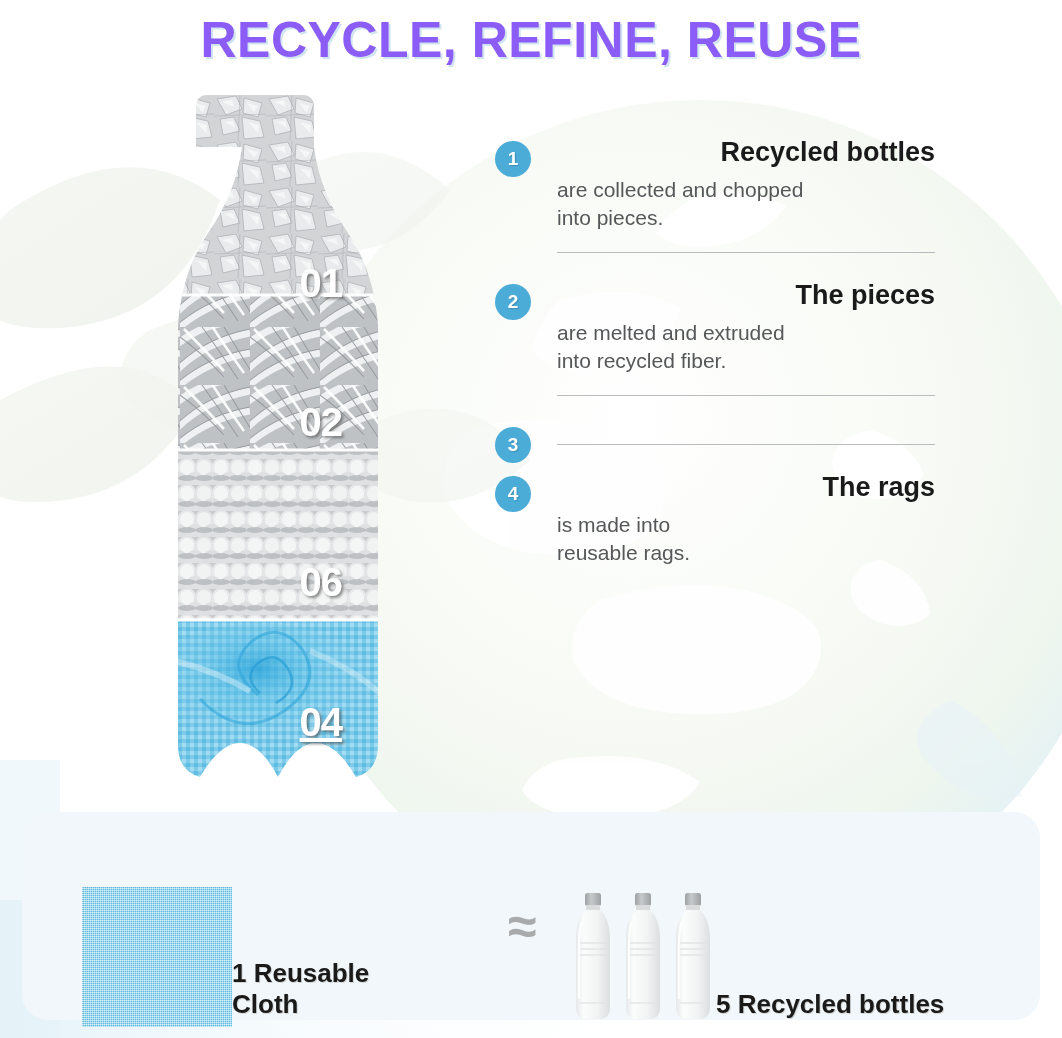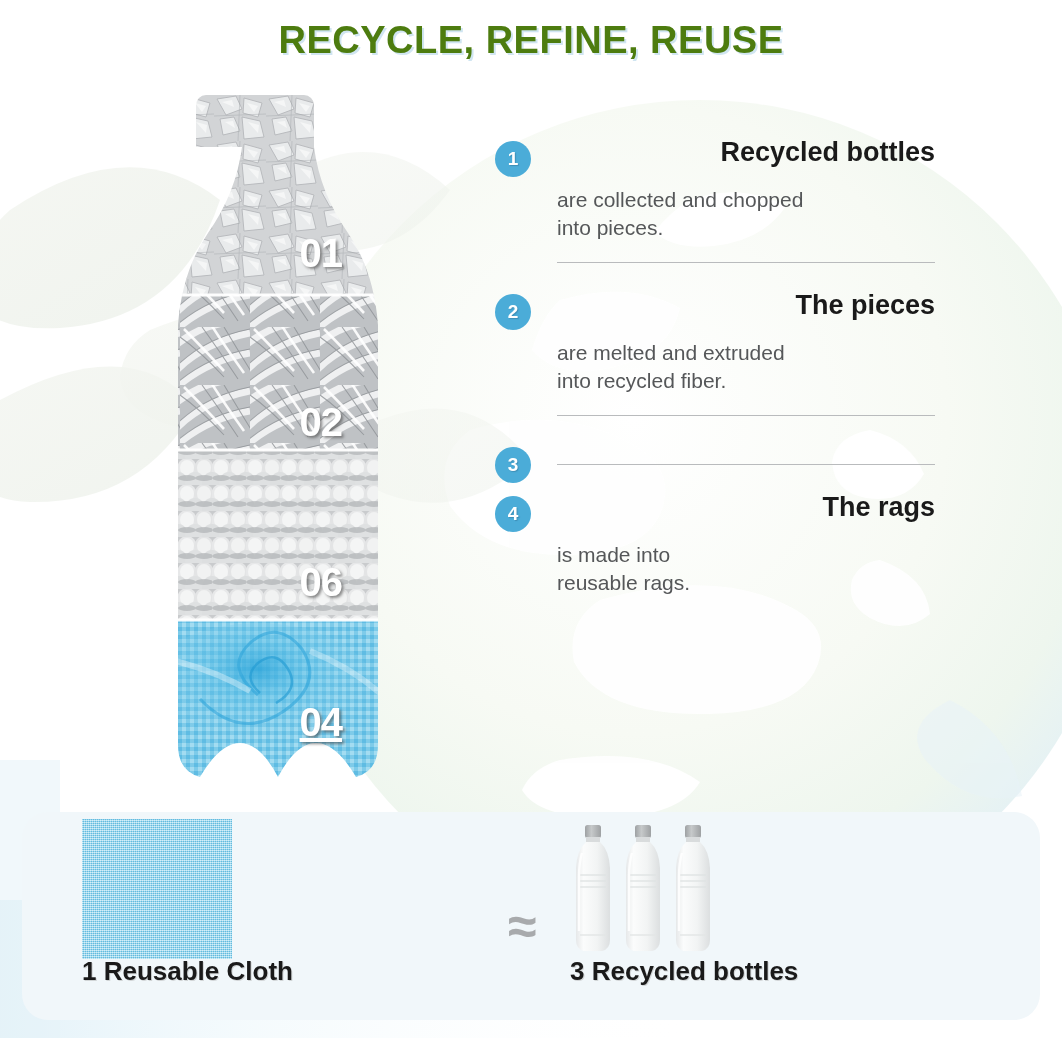--- a/index.html
+++ b/index.html
@@ -13,65 +13,65 @@
 
   
   #bg-watermarks{ position:absolute; inset:0; z-index:0; pointer-events:none; }
 
   
   #title-bar{
     position:absolute; top:0; left:0; width:1062px; height:80px;
     display:flex; align-items:center; justify-content:center; z-index:5;
   }
   #page-title{
-    font-size:38px; font-weight:bold; letter-spacing:0.5px;
-    color:#4d7c0f;
+    font-size:50px; font-weight:bold; letter-spacing:0.5px;
+    color:#8b5cf6;
     text-shadow:2px 2px 0 rgba(120,180,215,.35);
     white-space:nowrap;
     text-align:center;
   }
 
   
   #bottle-figure{
     position:absolute; left:110px; top:95px; width:290px; height:700px; z-index:4;
   }
   #bottle-svg{ position:absolute; inset:0; width:100%; height:100%; }
   .seg-number{
     position:absolute; font-size:40px; font-weight:bold; color:#ffffff;
     text-shadow:2px 2px 3px rgba(80,80,80,.65); letter-spacing:-1px;
   }
-  #seg-num-01{ right:58px; top:136px; }
+  #seg-num-01{ right:58px; top:166px; }
   #seg-num-02{ right:58px; top:305px; }
   #seg-num-03{ right:58px; top:465px; }
   #seg-num-04{ right:58px; top:605px;text-decoration:underline; }
 
   
   #steps-list{ position:absolute; left:495px; top:138px; width:440px; z-index:5; }
   .step-item{ position:relative; padding-left:62px; }
   .step-badge{
     position:absolute; left:0; top:3px;
     width:36px; height:36px; border-radius:50%;
     background:#4bacd8; color:#ffffff;
     font-size:19px; font-weight:bold;
     display:flex; align-items:center; justify-content:center;
     text-shadow:1px 1px 1px rgba(40,90,120,.35);
   }
   .step-title{ font-size:27px; font-weight:bold; color:#1a1a1a; line-height:1.05;text-align:right; }
-  .step-desc{ margin-top:20px; font-size:21px; color:#555759; line-height:1.32; white-space:pre-line; }
+  .step-desc{ margin-top:10px; font-size:21px; color:#555759; line-height:1.32; white-space:pre-line; }
   .step-divider{ margin-top:20px; margin-left:62px; height:1px; background:#b9bbbd; }
   .step-gap{ height:28px; }
 
   
   #compare-card{
     position:absolute; left:22px; top:812px; width:1018px; height:208px;
     background:#f1f7fa; border-radius:26px; z-index:5;
   }
   .compare-col{
     position:absolute; top:0; height:208px;
-    display:flex; flex-direction:column; align-items:flex-start; justify-content:flex-start;
+    display:flex; flex-direction:row; align-items:flex-end; justify-content:flex-start;
   }
   #compare-left{ left:60px; width:360px; }
   #compare-right{ right:50px; width:420px; }
   .compare-visual{ height:140px; display:flex; align-items:center; justify-content:center; padding-top:8px; }
   .compare-label{
     font-size:26px; font-weight:bold; color:#1a1a1a; margin-top:4px;
     text-shadow:1px 1px 0 rgba(170,170,170,.45);
   }
   #cloth-swatch{
     width:150px; height:140px;
@@ -351,15 +351,15 @@
           <g stroke="#dfe2e3" stroke-width="1.4" opacity="0.95">
             <line x1="10" y1="52" x2="36" y2="52"></line>
             <line x1="10" y1="58" x2="36" y2="58"></line>
             <line x1="10" y1="64" x2="36" y2="64"></line>
           </g>
           <line x1="10" y1="112" x2="36" y2="112" stroke="#e2e5e6" stroke-width="1.4"></line>
           <path d="M12 30 q-3 10 -3 24 v54" fill="none" stroke="#ffffff" stroke-width="2.4" opacity="0.85"></path>
         </svg>
       </div>
     </div>
-    <div class="compare-label">3 Recycled bottles</div>
+    <div class="compare-label">5 Recycled bottles</div>
   </div>
 </div>
 
 </body></html>

